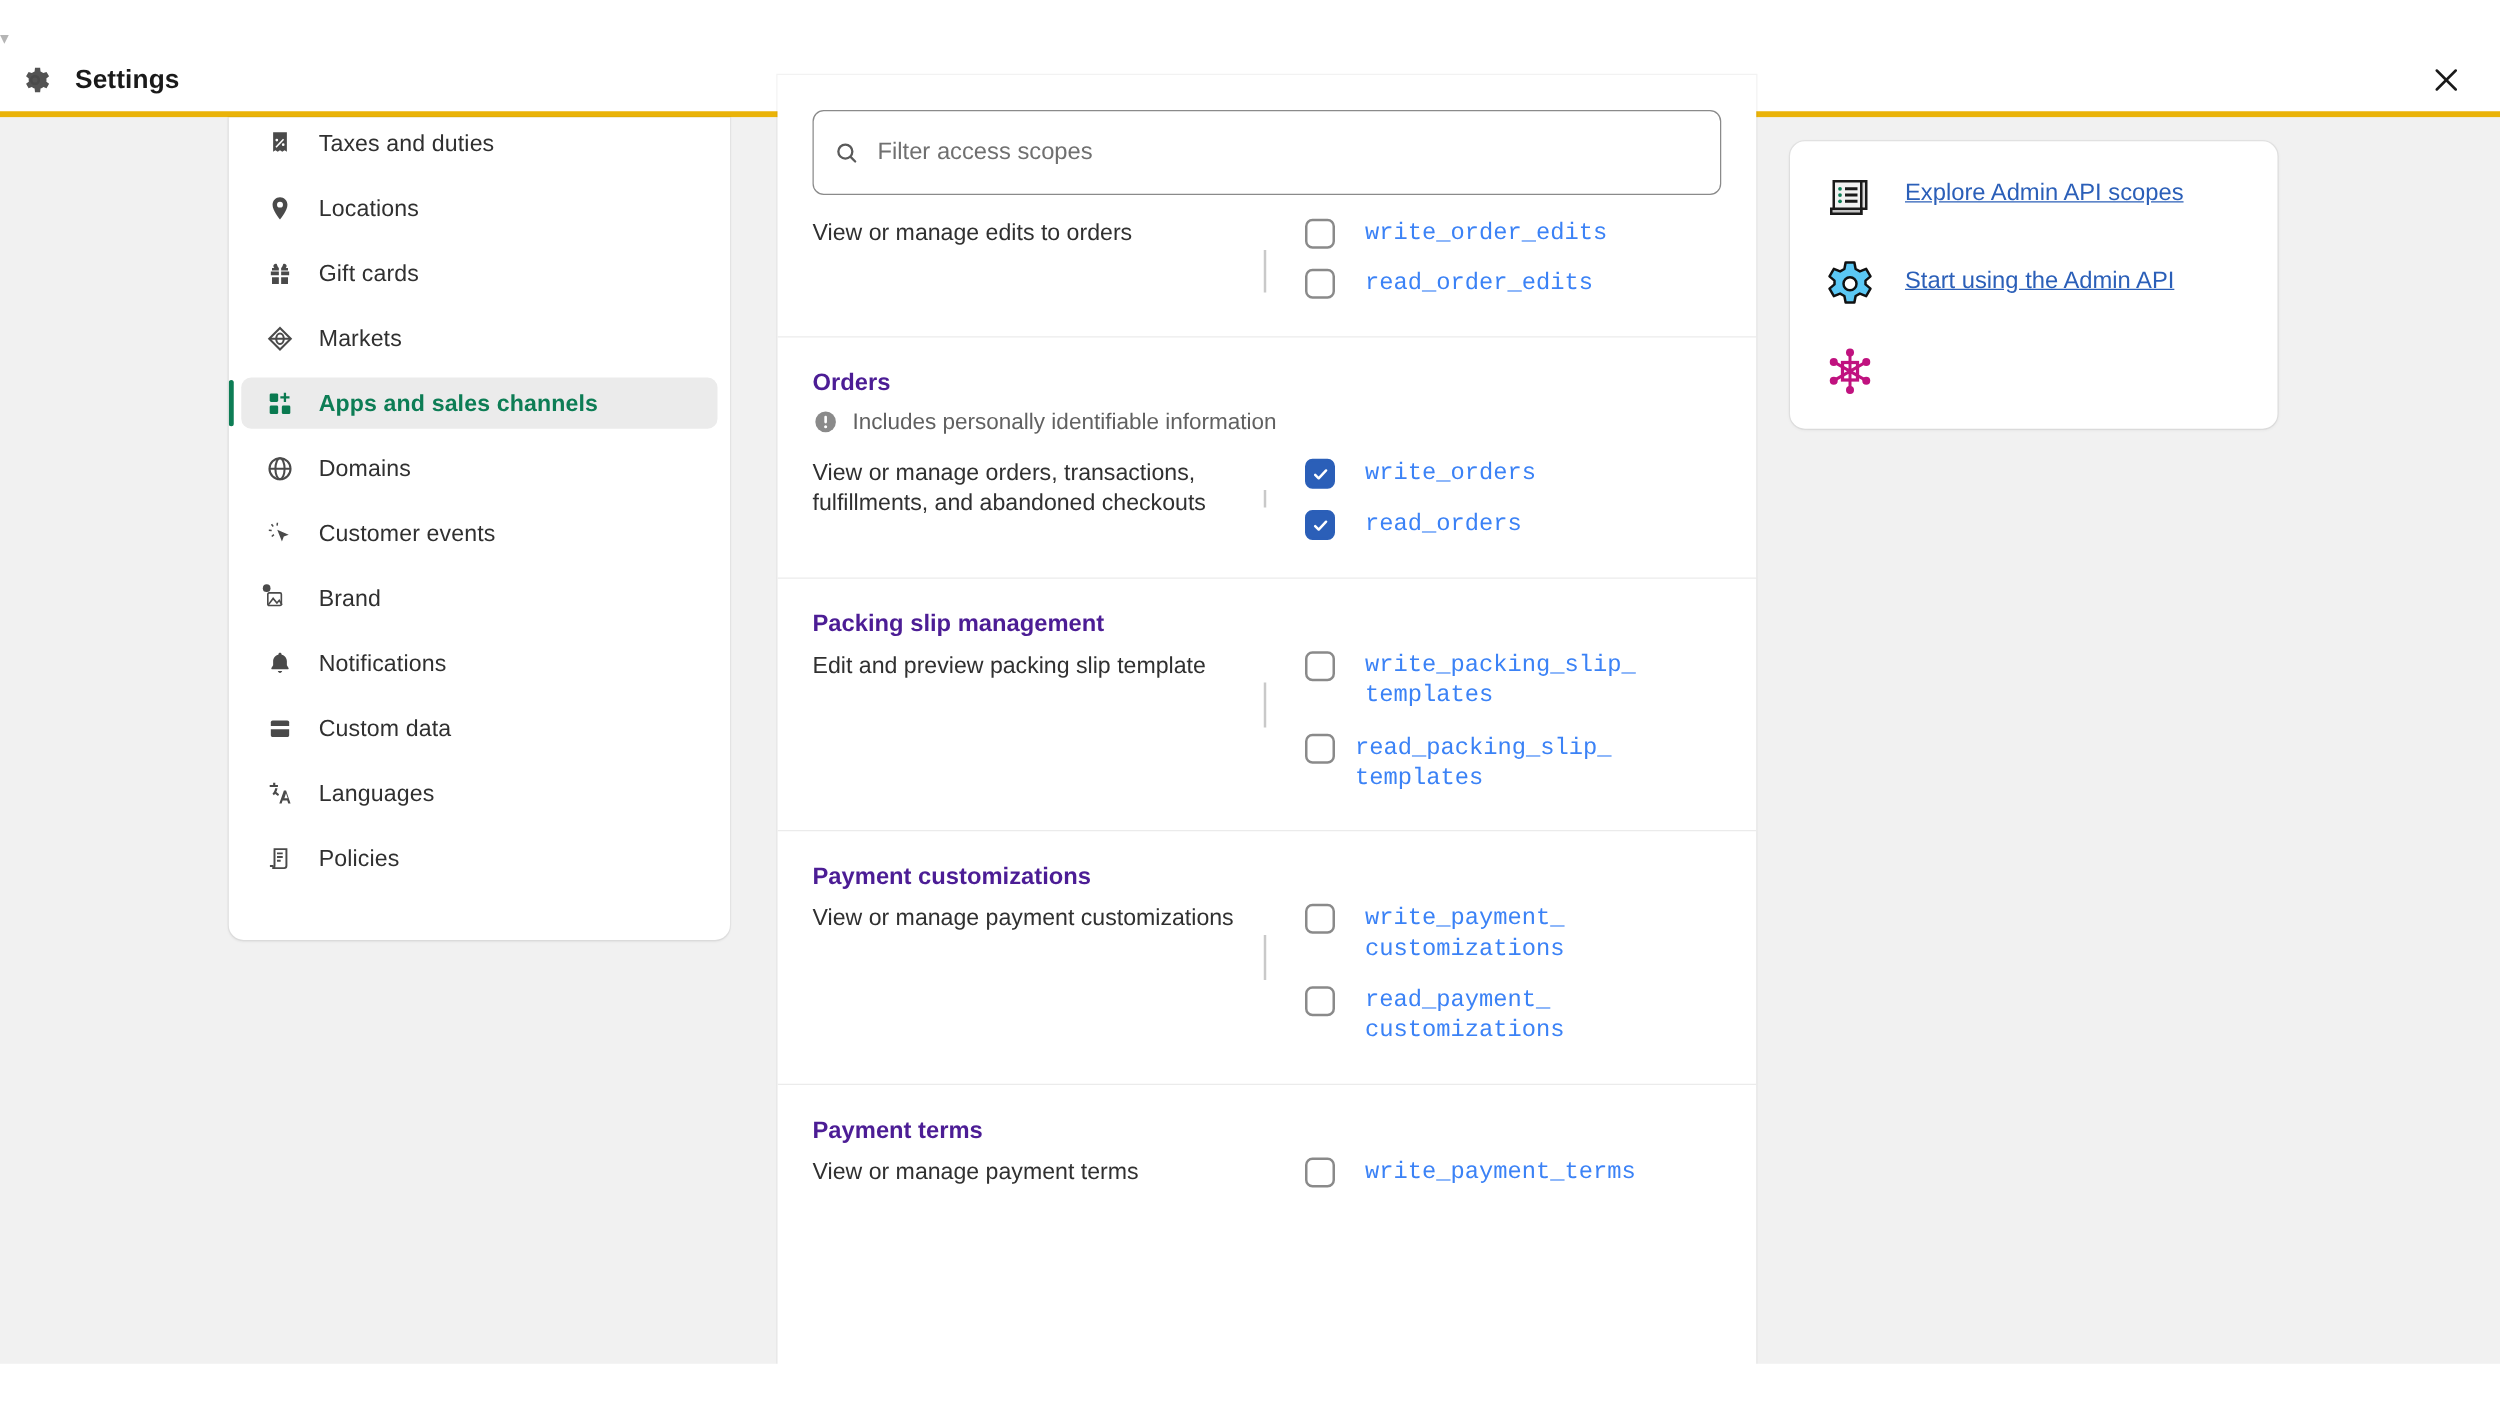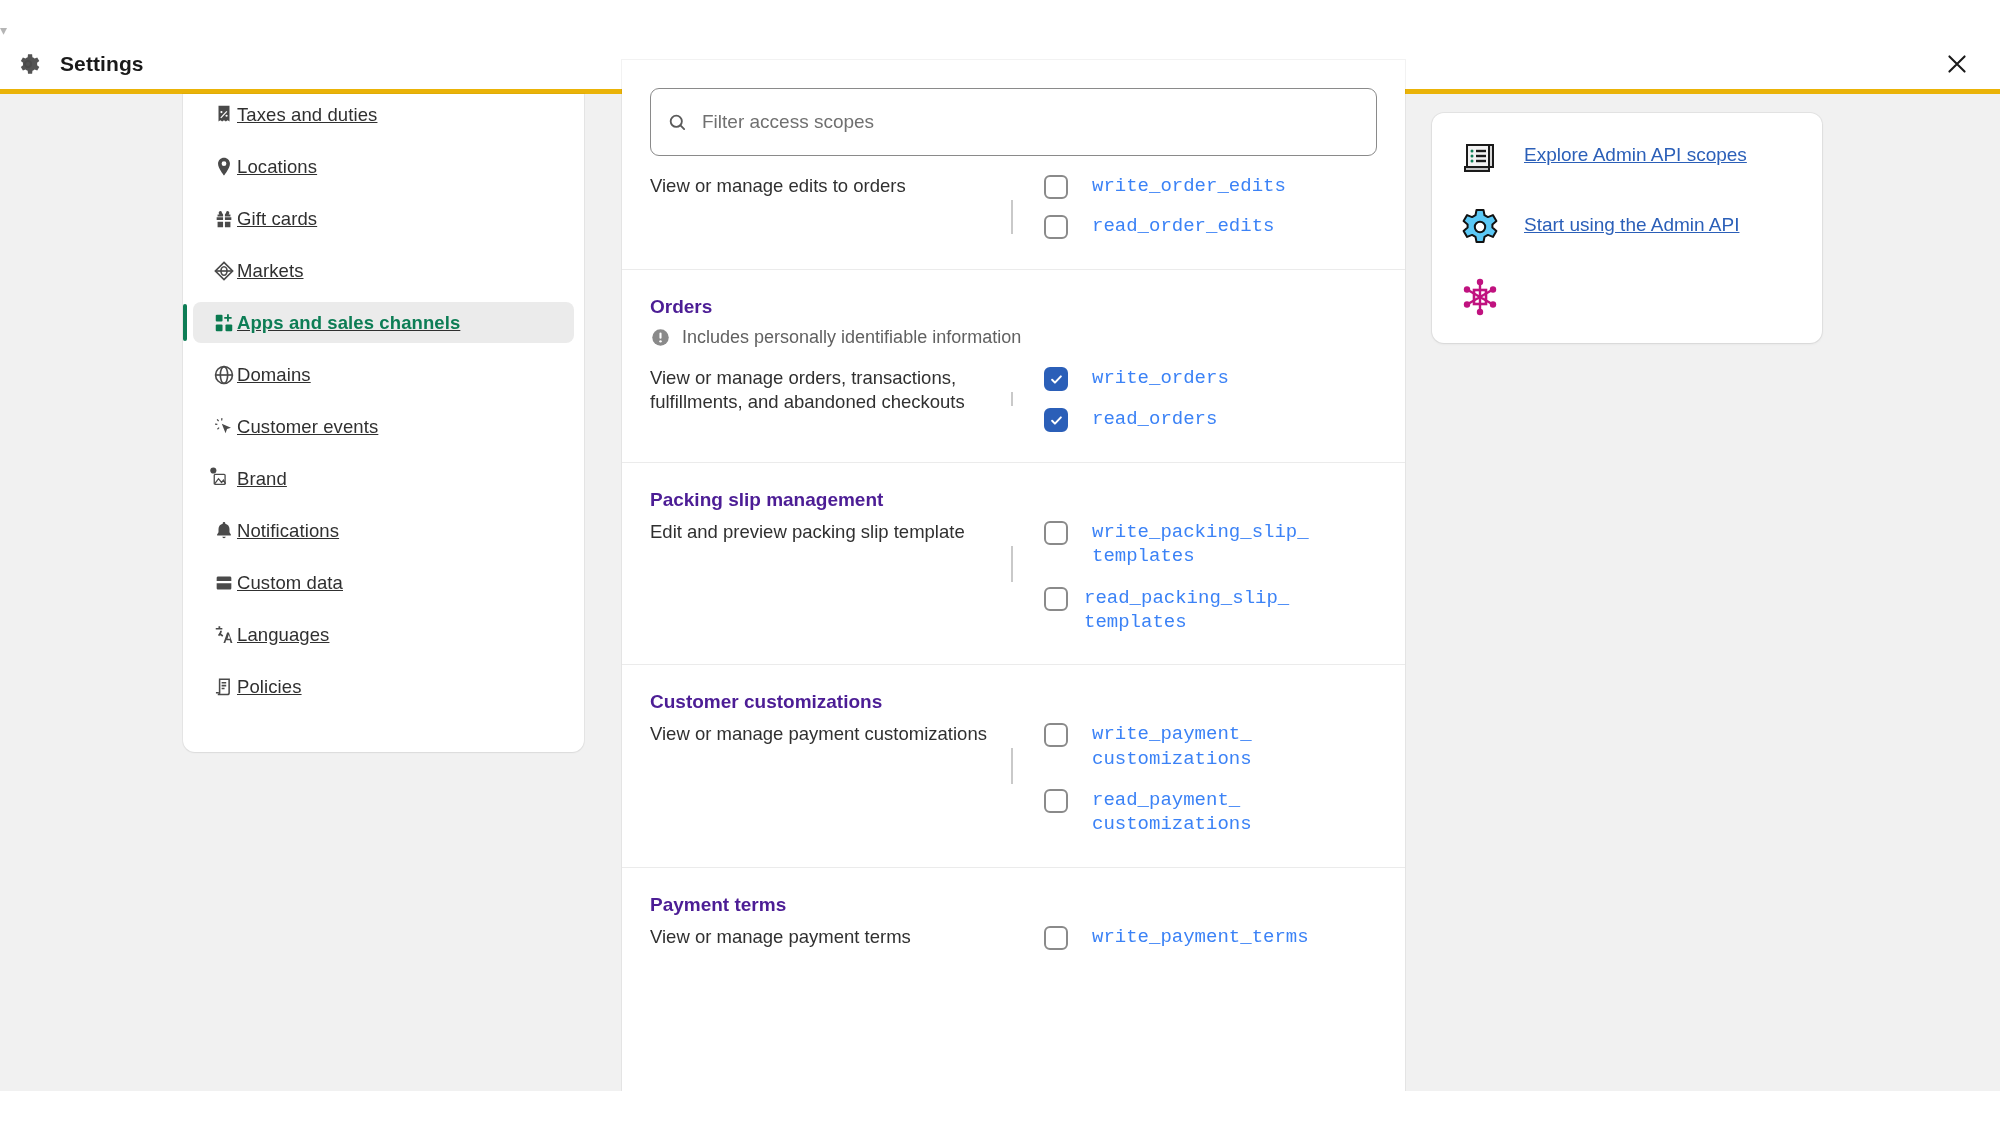--- a/index.html
+++ b/index.html
@@ -53,26 +53,25 @@
     position: absolute; left: 183px; top: 0px;
     width: 401px; height: 658px;
     background: #ffffff;
     border-radius: 0 0 12px 12px;
     box-shadow: 0 0 0 1px rgba(0,0,0,.04), 0 1px 2px rgba(0,0,0,.06);
     padding: 0 10px 12px 10px;
     overflow: hidden;
   }
   .nav-item {
     position: relative;
-    display: flex; align-items: center; 
+    display: flex; align-items: center; gap: 18px;
     height: 41px; padding: 0 10px 0 18px;
     border-radius: 8px; margin-bottom: 11px;
     cursor: pointer;
     color: #303030;
-    text-decoration: underline;
   }
   .nav-item .nav-label { font-size: 18.5px; letter-spacing: .1px; white-space: nowrap; }
   .nav-item .nav-ico { width: 26px; height: 26px; flex: none; display: flex; align-items: center; justify-content: center; color: #4a4a4a; }
   .nav-item.selected { background: #ebebeb; }
   .nav-item.selected .nav-label { color: #0d7d55; font-weight: 600; }
   .nav-item.selected .nav-ico { color: #0a7a50; }
   .nav-item.selected::before {
     content: ""; position: absolute; left: -10px; top: 2px;
     width: 4px; height: 37px; border-radius: 3px; background: #0d7d55;
   }
@@ -391,21 +390,21 @@
           <div class="check-row" style="margin-top:17px;gap:16px;">
             <span class="cb"></span>
             <span class="scope-name">read_packing_slip_
 templates</span>
           </div>
         </div>
       </div>
     </div>
 
     <div class="scope-group">
-      <div class="group-title">Customer customizations</div>
+      <div class="group-title">Payment customizations</div>
       <div class="group-body" style="margin-top:8px;">
         <div class="group-desc">View or manage payment customizations</div>
         <div class="checks">
           <div class="connector" style="top:26px;height:36px;"></div>
           <div class="check-row">
             <span class="cb"></span>
             <span class="scope-name">write_payment_
 customizations</span>
           </div>
           <div class="check-row" style="margin-top:17px;">

